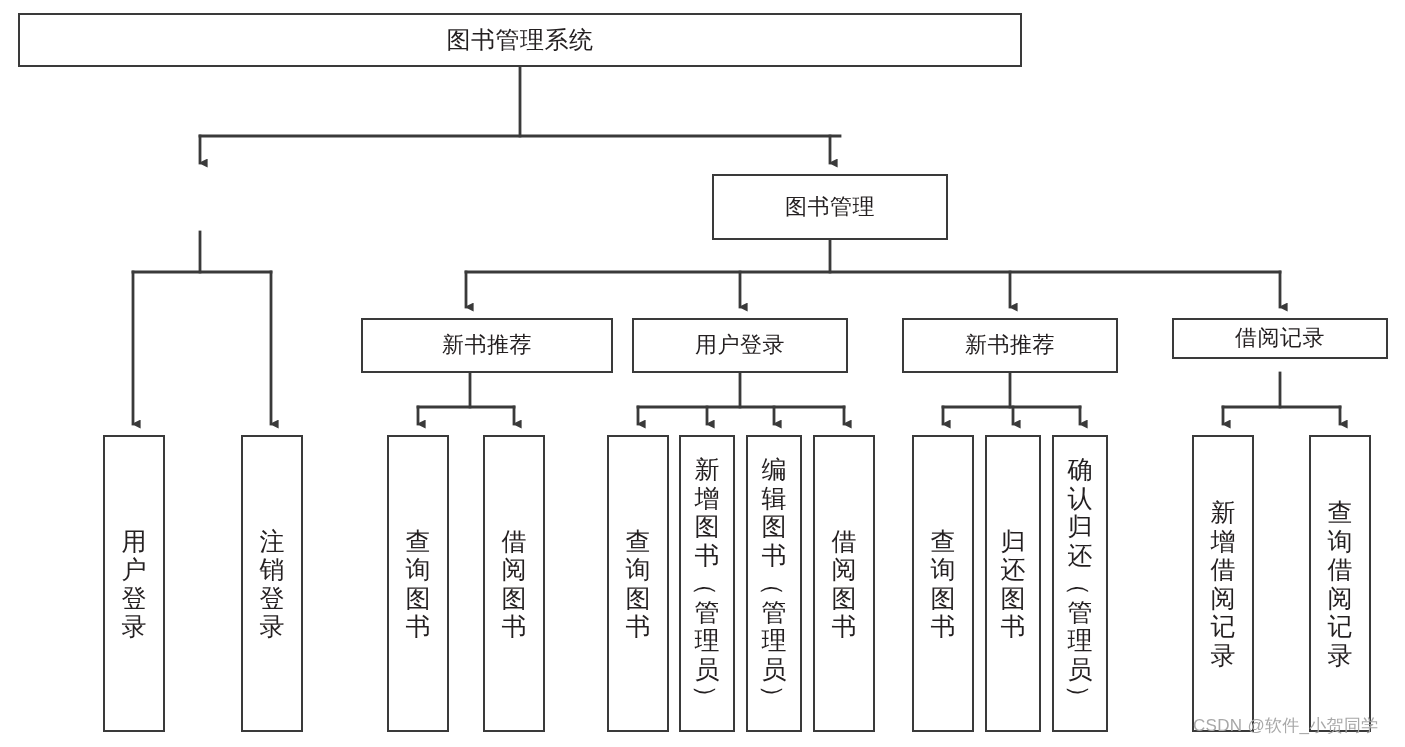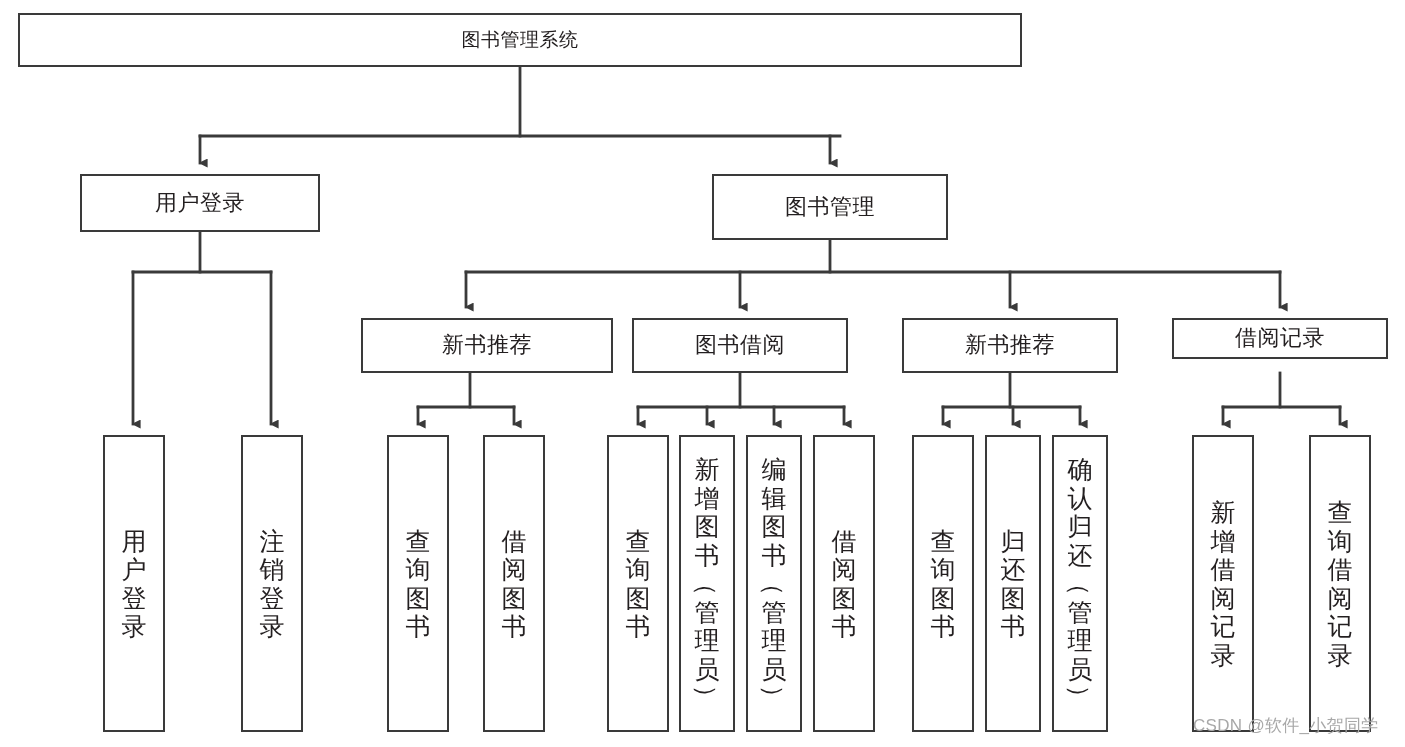--- a/index.html
+++ b/index.html
@@ -52,21 +52,21 @@
     line-height: 1.12;
     white-space: nowrap;
     color: #231f20;
   }
   
   .node.horiz .node-label {
     font-size: 22px;
     letter-spacing: 0.5px;
   }
   .node.root .node-label {
-    font-size: 19px;
+    font-size: 24px;
   }
   
   .node.vert {
     align-items: center;
     justify-content: center;
   }
   .node.vert .node-label {
     font-size: 25px;
     line-height: 1.14;
     white-space: normal;
@@ -142,34 +142,31 @@
       <path d="M1340,407 L1340,424" marker-end="url(#arrowhead)"></path>
     </g>
   </svg>
 
   <div id="node-layer">
 
     <div class="node horiz root" style="left:18px;top:13px;width:1004px;height:54px;">
       <span class="node-label">图书管理系统</span>
     </div>
 
-    <div class="node horiz" style="left:80px;top:174px;width:240px;height:58px;">
-      <span class="node-label">用户登录</span>
-    </div>
 
     <div class="node horiz" style="left:712px;top:174px;width:236px;height:66px;">
       <span class="node-label">图书管理</span>
     </div>
 
     <div class="node horiz" style="left:361px;top:318px;width:252px;height:55px;">
       <span class="node-label">新书推荐</span>
     </div>
 
     <div class="node horiz" style="left:632px;top:318px;width:216px;height:55px;">
-      <span class="node-label">图书借阅</span>
+      <span class="node-label">用户登录</span>
     </div>
 
     <div class="node horiz" style="left:902px;top:318px;width:216px;height:55px;">
       <span class="node-label">新书推荐</span>
     </div>
 
     <div class="node horiz" style="left:1172px;top:318px;width:216px;height:41px;">
       <span class="node-label">借阅记录</span>
     </div>
 

